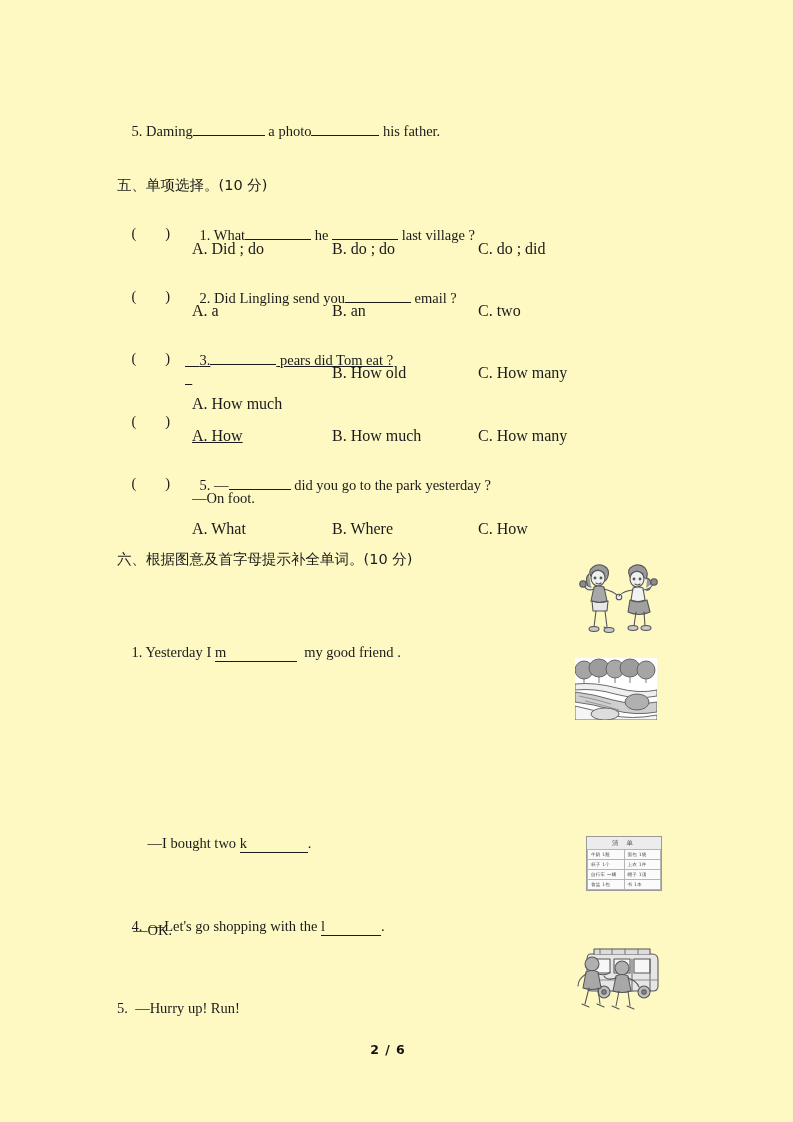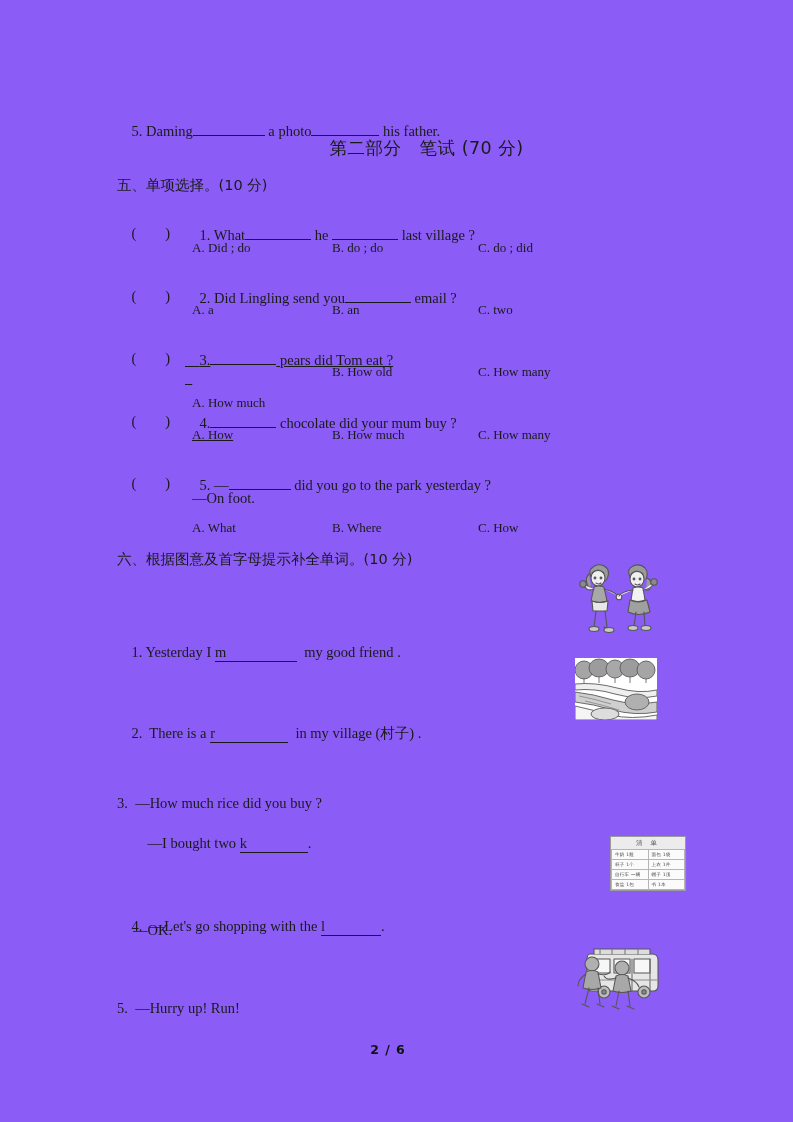--- a/index.html
+++ b/index.html
@@ -8,21 +8,21 @@
     background: #ffffff;
   }
   body {
     font-family: "Liberation Serif", "DejaVu Serif", serif;
     color: #1a1a1a;
   }
   .page {
     position: relative;
     width: 793px;
     height: 1122px;
-    background: #8b5cf6;
+    background: #fef9c3;
     overflow: hidden;
   }
   .abs { position: absolute; }
 
   
   .q-line {
     font-size: 14.5px;
     line-height: 1.25;
     white-space: pre;
   }
@@ -35,21 +35,21 @@
   .sec-head {
     font-family: "DejaVu Sans", "Liberation Sans", sans-serif;
     font-size: 14.5px;
     white-space: pre;
   }
   .paren {
     font-size: 14.5px;
     white-space: pre;
   }
   .opt {
-    font-size: 13px;
+    font-size: 16px;
     white-space: pre;
   }
   .blank {
     display: inline-block;
     border-bottom: 1px solid #1a1a1a;
     vertical-align: baseline;
   }
   .blank-under {
     display: inline-block;
     border-bottom: 1px solid #1a1a1a;
@@ -102,21 +102,20 @@
 </style>
 </head>
 <body>
 
 <div class="page">
 
   <div class="abs q-line" style="left:117px; top:104px;">
     <span>5. Daming</span><span class="blank" style="width:72px;"></span><span>&nbsp;<span>a photo</span></span><span class="blank" style="width:68px;"></span><span>&nbsp;<span>his father.</span></span>
   </div>
 
-  <div class="abs part-title" style="left:0; top:136px; width:793px; text-align:center; padding-left:60px; box-sizing:border-box;">第二部分   笔试 (70 分)</div>
 
   <div class="abs sec-head" style="left:117px; top:176px;">五、单项选择。(10 分)</div>
 
   <div class="abs paren" style="left:117px; top:208px;">
     <span>(        )</span>
   </div>
   <div class="abs q-line" style="left:185px; top:208px;">
     <span>1. What</span><span class="blank" style="width:66px;"></span><span>&nbsp;<span>he</span>&nbsp;</span><span class="blank" style="width:66px;"></span><span>&nbsp;<span>last village ?</span></span>
   </div>
   <div class="abs opt" style="left:192px; top:240px;">A. Did ; do</div>
@@ -138,23 +137,20 @@
   </div>
   <div class="abs q-line" style="left:185px; top:333px;text-decoration:underline;">
     <span>3.</span><span class="blank" style="width:66px;"></span><span>&nbsp;<span>pears did Tom eat ?</span></span>
   </div>
   <div class="abs opt" style="left:192px; top:364px;margin-top:31px;">A. How much</div>
   <div class="abs opt" style="left:332px; top:364px;">B. How old</div>
   <div class="abs opt" style="left:478px; top:364px;">C. How many</div>
 
   <div class="abs paren" style="left:117px; top:396px;">
     <span>(        )</span>
-  </div>
-  <div class="abs q-line" style="left:185px; top:396px;">
-    <span>4.</span><span class="blank" style="width:66px;"></span><span>&nbsp;<span>chocolate did your mum buy ?</span></span>
   </div>
   <div class="abs opt" style="left:192px; top:427px;text-decoration:underline;">A. How</div>
   <div class="abs opt" style="left:332px; top:427px;">B. How much</div>
   <div class="abs opt" style="left:478px; top:427px;">C. How many</div>
 
   <div class="abs paren" style="left:117px; top:458px;">
     <span>(        )</span>
   </div>
   <div class="abs q-line" style="left:185px; top:458px;">
     <span>5. —</span><span class="blank" style="width:62px;"></span><span>&nbsp;<span>did you go to the park yesterday ?</span></span>
@@ -163,25 +159,21 @@
   <div class="abs opt" style="left:192px; top:520px;">A. What</div>
   <div class="abs opt" style="left:332px; top:520px;">B. Where</div>
   <div class="abs opt" style="left:478px; top:520px;">C. How</div>
 
   <div class="abs sec-head" style="left:117px; top:550px;">六、根据图意及首字母提示补全单词。(10 分)</div>
 
   <div class="abs q-line" style="left:117px; top:625px;">
     <span>1. Yesterday I</span>&nbsp;<span class="blank-under" style="width:82px;"><span>m</span></span><span>&nbsp;&nbsp;<span>my good friend .</span></span>
   </div>
 
-  <div class="abs q-line" style="left:117px; top:706px;">
-    <span>2.  There is a</span>&nbsp;<span class="blank-under" style="width:78px;"><span>r</span></span><span>&nbsp;&nbsp;<span>in my village (村子) .</span></span>
-  </div>
-
-  <div class="abs q-line" style="left:117px; top:794px;">3.  —How much rice did you buy ?</div>
+
   <div class="abs q-line" style="left:133px; top:816px;">
     <span>—I bought two</span>&nbsp;<span class="blank-under" style="width:68px;"><span>k</span></span><span>.</span>
   </div>
 
   <div class="abs q-line" style="left:117px; top:899px;">
     <span>4.  —Let's go shopping with the</span>&nbsp;<span class="blank-under" style="width:60px;"><span>l</span></span><span>.</span>
   </div>
   <div class="abs q-line" style="left:133px; top:921px;">—OK.</div>
 
   <div class="abs q-line" style="left:117px; top:999px;">5.  —Hurry up! Run!</div>
@@ -254,21 +246,21 @@
         <path d="M10 43 q18 4 34 9" stroke="#8c8c8c" fill="none"></path>
 
         <path d="M0 48 q18 4 36 9 q20 5 46 0 v5 H0 z" fill="#f5f5f5"></path>
         <ellipse cx="62" cy="44" rx="12" ry="8" fill="#b0b0b0"></ellipse>
         <ellipse cx="30" cy="56" rx="14" ry="6" fill="#dddddd"></ellipse>
       </g>
     </svg>
   </div>
 
 
-  <div class="sl-table" style="left:586px; top:836px; width:76px;margin-left:24px;">
+  <div class="sl-table" style="left:586px; top:836px; width:76px;">
     <div class="sl-title">清  单</div>
     <div class="sl-grid">
       <div class="sl-cell">
           <span>牛奶    1瓶</span>
         </div>
       <div class="sl-cell">
           <span>面包    1袋</span>
         </div>
       <div class="sl-cell">
           <span>杯子    1个</span>

